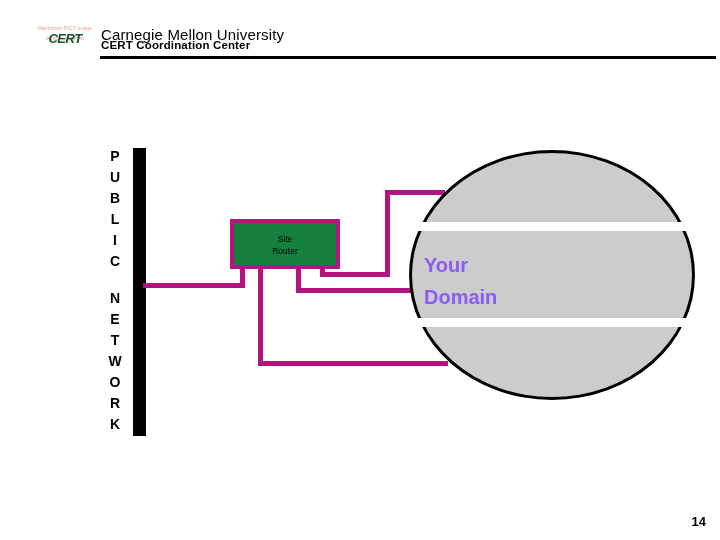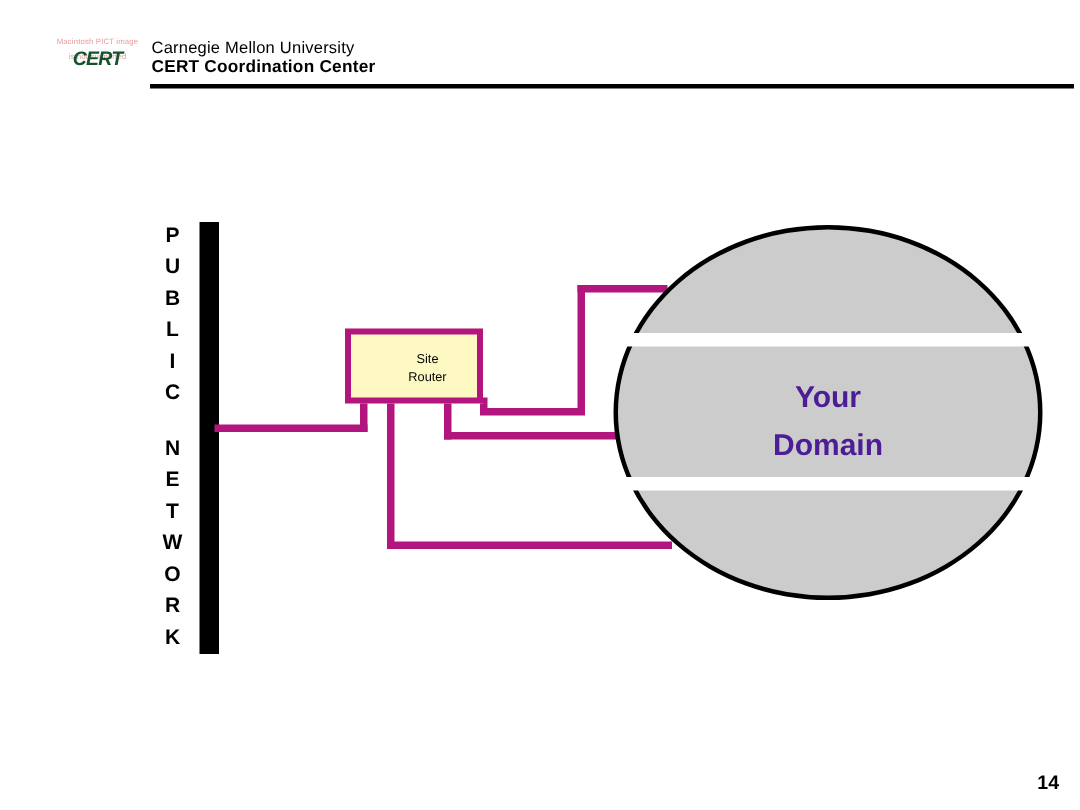--- a/index.html
+++ b/index.html
@@ -50,21 +50,21 @@
     font-style: italic;
     color: #14532d;
     font-family: Liberation Sans, sans-serif;
     letter-spacing: -0.5px;
   }
 
   #org-name {
     position: absolute;
     left: 101px;
     top: 26px;
-    font-size: 11px;
+    font-size: 15px;
     color: #000000;
     letter-spacing: 0.15px;
     white-space: nowrap;
   }
   #unit-name {
     position: absolute;
     left: 101px;
     top: 39px;
     font-size: 11.5px;
     font-weight: bold;
@@ -120,25 +120,25 @@
   .wire {
     position: absolute;
     background: #b3157e;
   }
 
   
   #site-router-box {
     position: absolute;
     left: 230px;
     top: 219px;
-    width: 92px;
+    width: 110px;
     height: 50px;
     border: 4px solid #b3157e;
     box-sizing: border-box;
-    background: #fef9c3;
+    background: #15803d;
   }
   #site-router-label {
     position: absolute;
     left: 0;
     top: 11px;
     width: 102px;
     text-align: center;
     font-size: 8.5px;
     color: #000000;
     line-height: 11.5px;
@@ -165,24 +165,24 @@
     background: #ffffff;
   }
   #stripe-top { top: 222px; }
   #stripe-bottom { top: 318px; }
 
   #domain-label {
     position: absolute;
     left: 424px;
     top: 249px;
     width: 256px;
-    text-align: center;
+    text-align: left;
     font-size: 20px;
     font-weight: bold;
-    color: #4c1d95;
+    color: #8b5cf6;
     line-height: 32px;
     white-space: pre-line;
   }
 
   
   #page-number {
     position: absolute;
     right: 14px;
     top: 514px;
     font-size: 13px;

